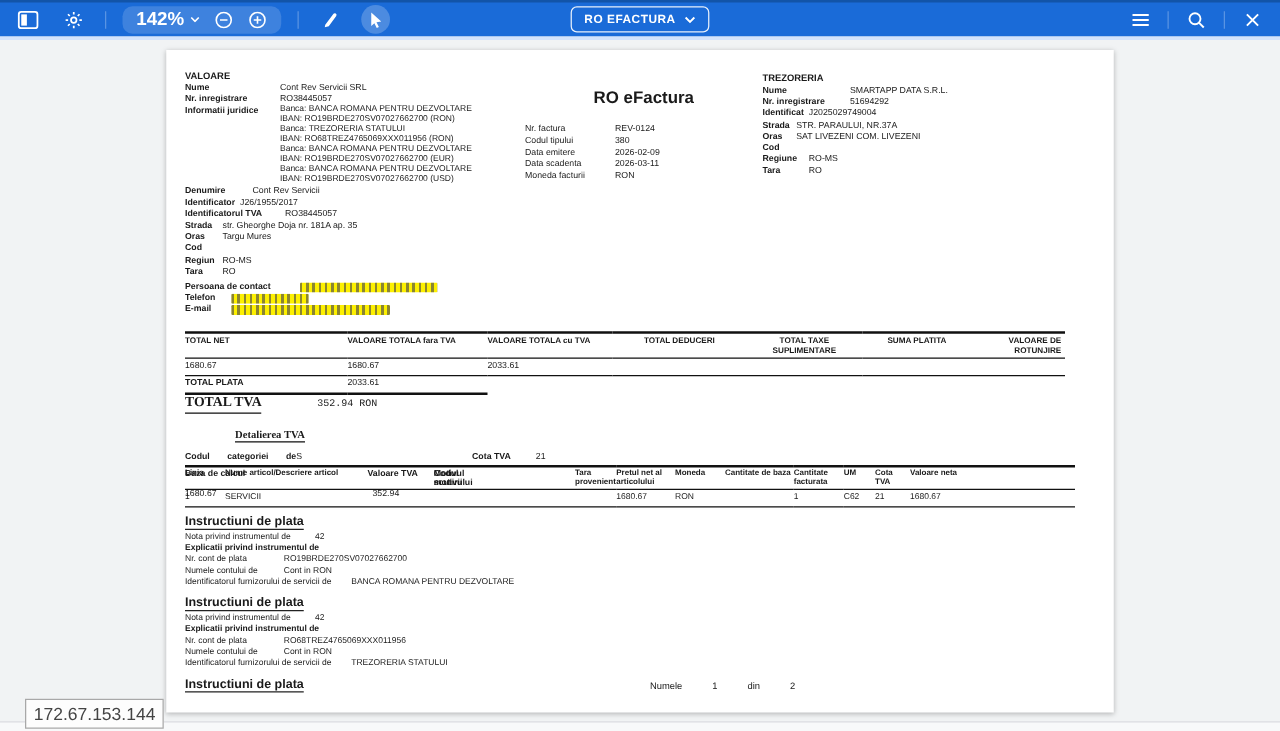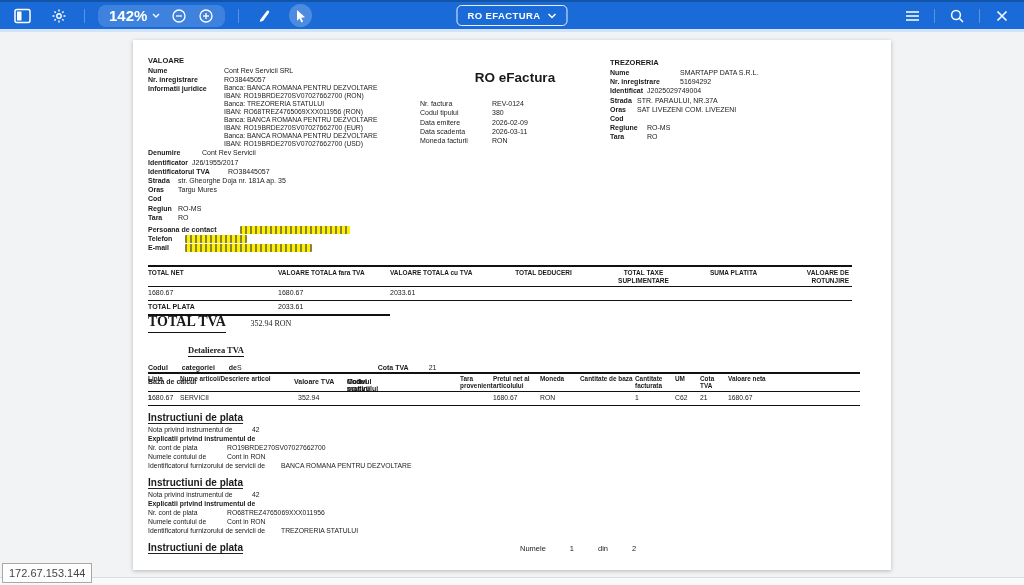--- a/index.html
+++ b/index.html
@@ -55,23 +55,23 @@
   .totals { border-top:2px solid #111; }
   .totals th { font-size:6.5px; font-weight:bold; text-align:left; vertical-align:top;
     padding:2px 3px 2px 0; border-bottom:1px solid #111; line-height:7.5px; }
   .totals th.c, .totals td.c { text-align:center; }
   .totals th.r, .totals td.r { text-align:right; }
   .totals td { font-size:7px; padding:2px 3px 3px 0; line-height:8px; }
   .totals tr.vals td { border-bottom:1px solid #111; }
   .totals tr.plata td.pl { border-bottom:2px solid #111; }
 
   
-  .serif-h1 { font-family:"Liberation Serif", serif; font-weight:bold; font-size:14px;
+  .serif-h1 { font-family:"Liberation Serif", serif; font-weight:bold; font-size:11px;
     display:inline-block; border-bottom:1.5px solid #111; padding-bottom:2px; }
-  .serif-val { font-family:Liberation Serif, serif; font-size:8px; margin-left:20px; }
+  .serif-val { font-family:Liberation Mono, monospace; font-size:8px; margin-left:40px; }
   .serif-h2 { font-family:"Liberation Serif", serif; font-weight:bold; font-size:8.5px;
     display:inline-block; border-bottom:1.2px solid #111; padding-bottom:1px;margin-left:40px; }
   .tva-grid { position:relative; height:16px; font-size:7px; }
   .tva-grid span { position:absolute; top:0; }
 
   
   .items { border-top:2px solid #111; }
   .items th { font-size:6.4px; font-weight:bold; text-align:left; vertical-align:top;
     padding:1px 2px 2px 0; border-bottom:1px solid #111; line-height:7.2px; }
   .items td { font-size:6.8px; padding:2px 2px 3px 0; border-bottom:1px solid #111; line-height:8px; }
@@ -82,22 +82,22 @@
     border-bottom:1.5px solid #222; padding-bottom:0; }
   .pay-row { display:flex; font-size:6.8px; line-height:9px; }
   .pay-row .lbl2 { flex-shrink:0; }
 
   .pagination { position:absolute; left:387px; top:504px; display:flex; gap:24px;
     font-size:7.5px; }
 
   
   .bottom-strip { position:absolute; left:0; bottom:0; width:1024px; height:8px;
     background:#f8f9fa; border-top:1px solid #dadce0; }
-  .link-tooltip { position:absolute; left:2px; bottom:2px; background:#fdfdfd;
-    border:1px solid #a8a8a8; color:#444; font-size:11px; padding:3px 6px; z-index:5; }
+  .link-tooltip { position:absolute; left:20px; bottom:2px; background:#fdfdfd;
+    border:1px solid #a8a8a8; color:#444; font-size:14px; padding:3px 6px; z-index:5; }
 
   svg { display:block; }
 </style>
 </head>
 <body>
 
 <div class="toolbar">
   <div class="tb-left">
     <button class="icon-btn">
       <span>

